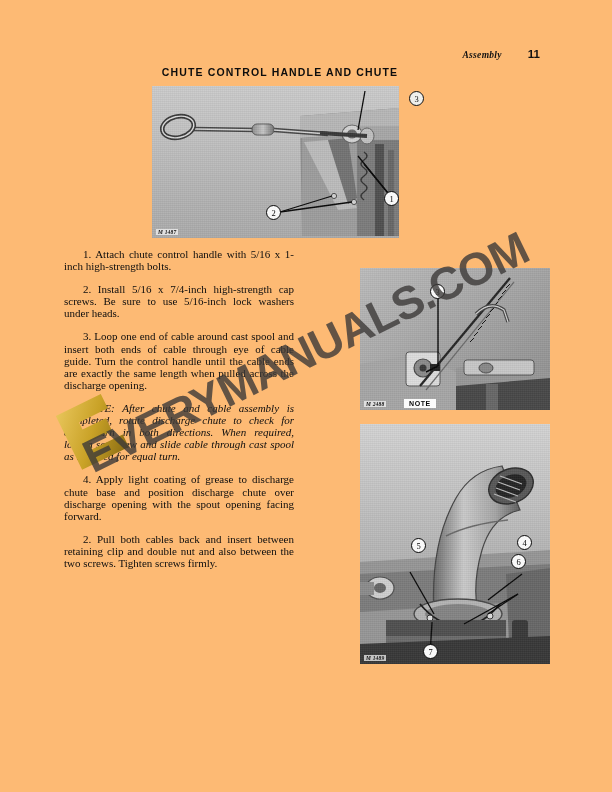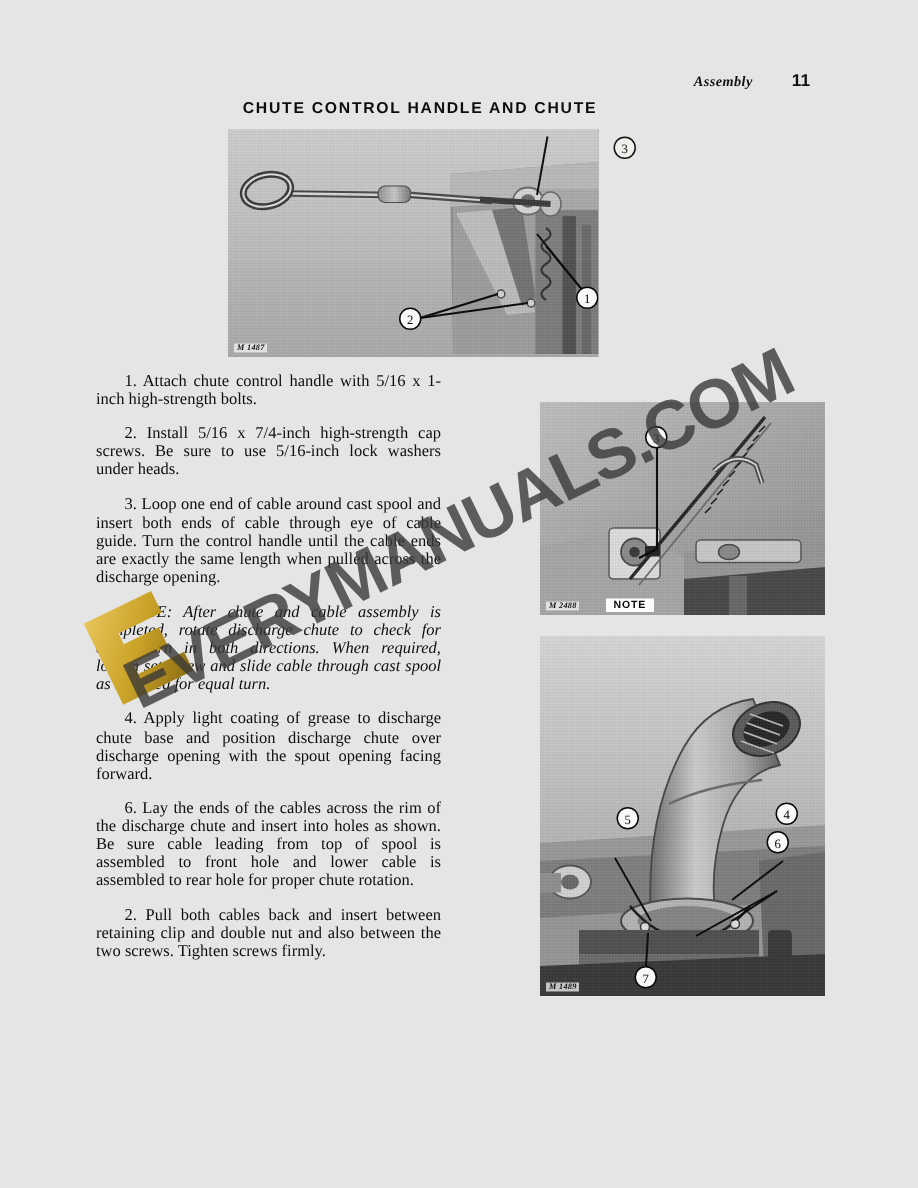--- a/index.html
+++ b/index.html
@@ -1,18 +1,18 @@
 <!DOCTYPE html>
 <html><head>
 <meta charset="utf-8">
 <style>
   html,body{margin:0;padding:0;background:#8a8a8a;}
   body{font-family:"Liberation Serif",serif;}
   .page{
-    position:relative;width:612px;height:792px;background:#e5e5e5;
+    position:relative;width:612px;height:792px;background:#fdba74;
     overflow:hidden;
   }
   
   .header{
     position:absolute;left:0;top:44px;width:612px;
     text-align:right;padding-right:72px;box-sizing:border-box;
     white-space:nowrap;
   }
   .header .hdr-label{
     font-family:"Liberation Serif",serif;font-style:italic;font-weight:bold;
@@ -272,21 +272,20 @@
     <div class="callout" style="left:63px;top:220px;">7</div>
     <div class="fig-code">M 1489</div>
   </div>
 
   <div class="col">
     <p>1.  Attach chute control handle with 5/16 x 1-inch high-strength bolts.</p>
     <p>2.  Install 5/16 x 7/4-inch high-strength cap screws. Be sure to use 5/16-inch lock washers under heads.</p>
     <p>3.  Loop one end of cable around cast spool and insert both ends of cable through eye of cable guide. Turn the control handle until the cable ends are exactly the same length when pulled across the discharge opening.</p>
     <p class="note">NOTE: After chute and cable assembly is completed, rotate discharge chute to check for equal turn in both directions. When required, loosen set screw and slide cable through cast spool as required for equal turn.</p>
     <p>4.  Apply light coating of grease to discharge chute base and position discharge chute over discharge opening with the spout opening facing forward.</p>
-    <p>6.  Lay the ends of the cables across the rim of the discharge chute and insert into holes as shown. Be sure cable leading from top of spool is assembled to front hole and lower cable is assembled to rear hole for proper chute rotation.</p>
     <p>2.  Pull both cables back and insert between retaining clip and double nut and also between the two screws. Tighten screws firmly.</p>
   </div>
 
   <div class="wm">
     <svg class="wm-logo" viewBox="0 0 66 66">
       <defs>
         <linearGradient id="gold" x1="0" y1="0" x2="1" y2="1">
           <stop offset="0" stop-color="#e8c55a"></stop>
           <stop offset=".5" stop-color="#c9a227"></stop>
           <stop offset="1" stop-color="#8a6c12"></stop>

